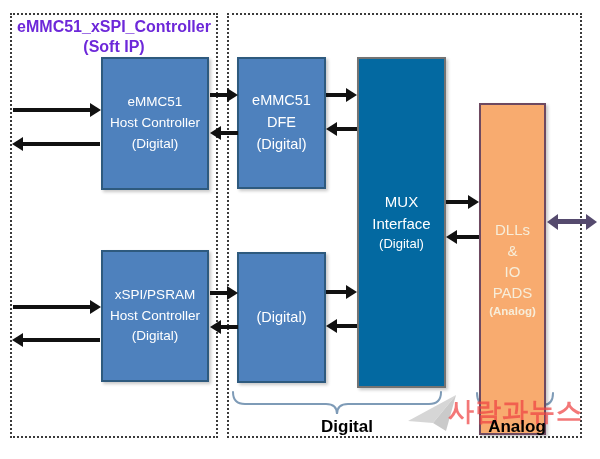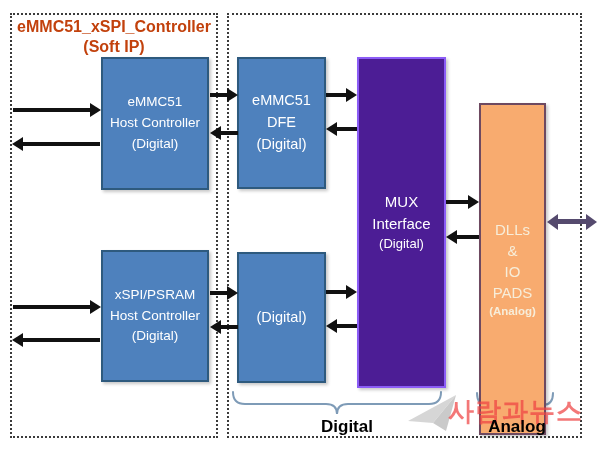--- a/index.html
+++ b/index.html
@@ -5,30 +5,30 @@
   html,body{margin:0;padding:0;background:#fff;}
   .stage{
     position:relative;width:600px;height:459px;background:#ffffff;overflow:hidden;
     font-family:"Liberation Sans","DejaVu Sans",sans-serif;
   }
   
   .dashed{position:absolute;border:2px dotted #3b3b3b;background:transparent;}
   .dash-left{left:10px;top:13px;width:204px;height:421px;}
   .dash-right{left:227px;top:13px;width:351px;height:421px;}
   
-  .region-title{position:absolute;text-align:center;font-weight:bold;font-size:16px;color:#c2410c;line-height:1.28;z-index:4;}
+  .region-title{position:absolute;text-align:center;font-weight:bold;font-size:16px;color:#6d28d9;line-height:1.28;z-index:4;}
   .title-left{left:10px;top:17px;width:208px;}
   .title-right{left:295px;top:20px;width:230px;}
   
   .blk{
     position:absolute;display:flex;flex-direction:column;align-items:center;justify-content:center;
     color:#fff;text-align:center;box-shadow:2px 2px 3px rgba(0,0,0,.22);z-index:3;
   }
   .blk-blue{background:#4E81BD;border:2px solid #2E5A7E;}
-  .blk-green{background:#4c1d95;border:2px solid #8b5cf6;}
+  .blk-green{background:#0369a1;border:2px solid #737373;}
   .blk-orange{background:#F8AB6F;border:2px solid #6E4960;color:#F7EDD9;margin-top:48px;}
   .host1{left:101px;top:57px;width:104px;height:129px;font-size:13.5px;line-height:1.55;}
   .host2{left:101px;top:250px;width:104px;height:128px;font-size:13.5px;line-height:1.55;}
   .dfe1{left:237px;top:57px;width:85px;height:128px;font-size:14.5px;line-height:1.5;}
   .dfe2{left:237px;top:252px;width:85px;height:127px;font-size:14.5px;line-height:1.5;}
   .mux{left:357px;top:57px;width:85px;height:327px;font-size:15px;line-height:1.45;}
   .pads{left:479px;top:55px;width:63px;height:328px;font-size:15px;line-height:1.4;}
   .sub-line{font-size:13px;}
   .pads .sub-line{font-size:11.5px;font-weight:bold;}
   

